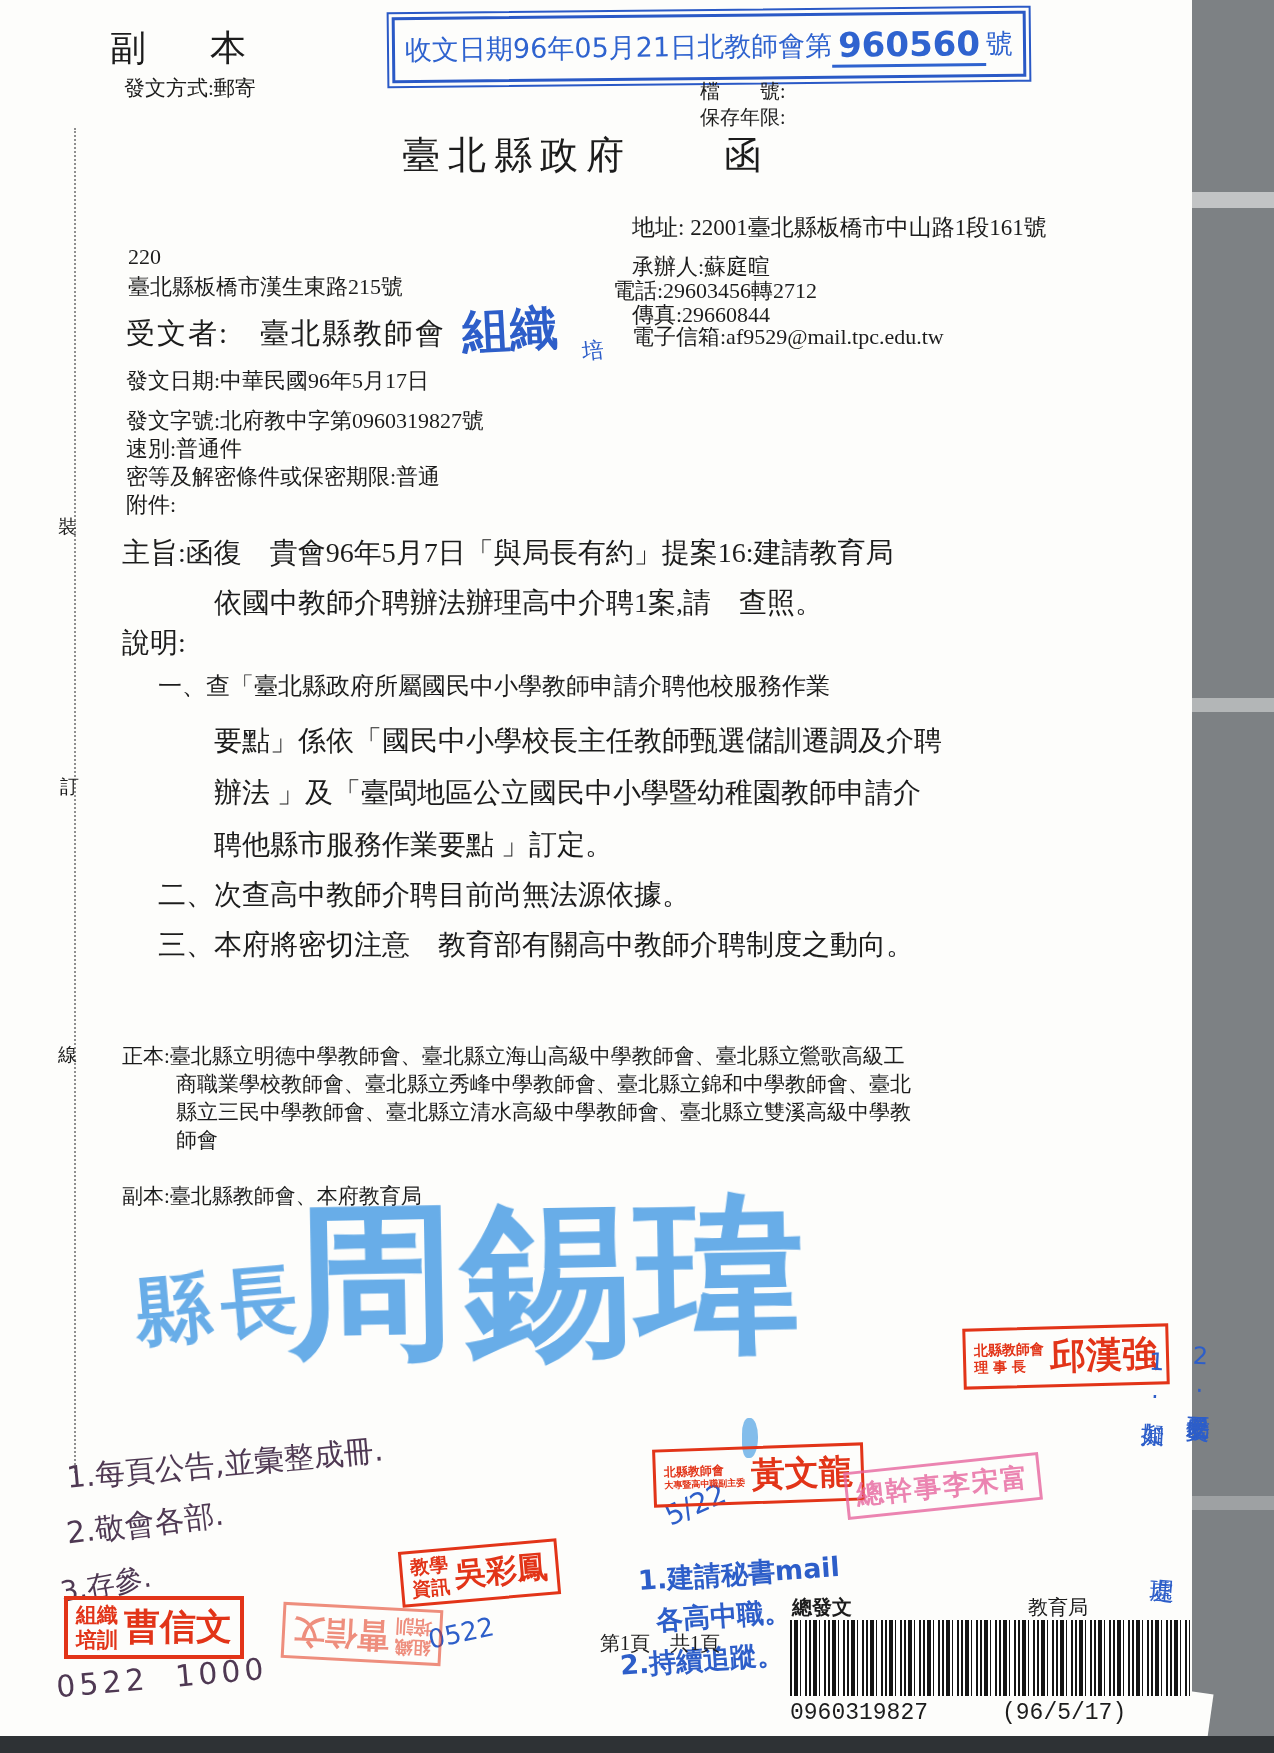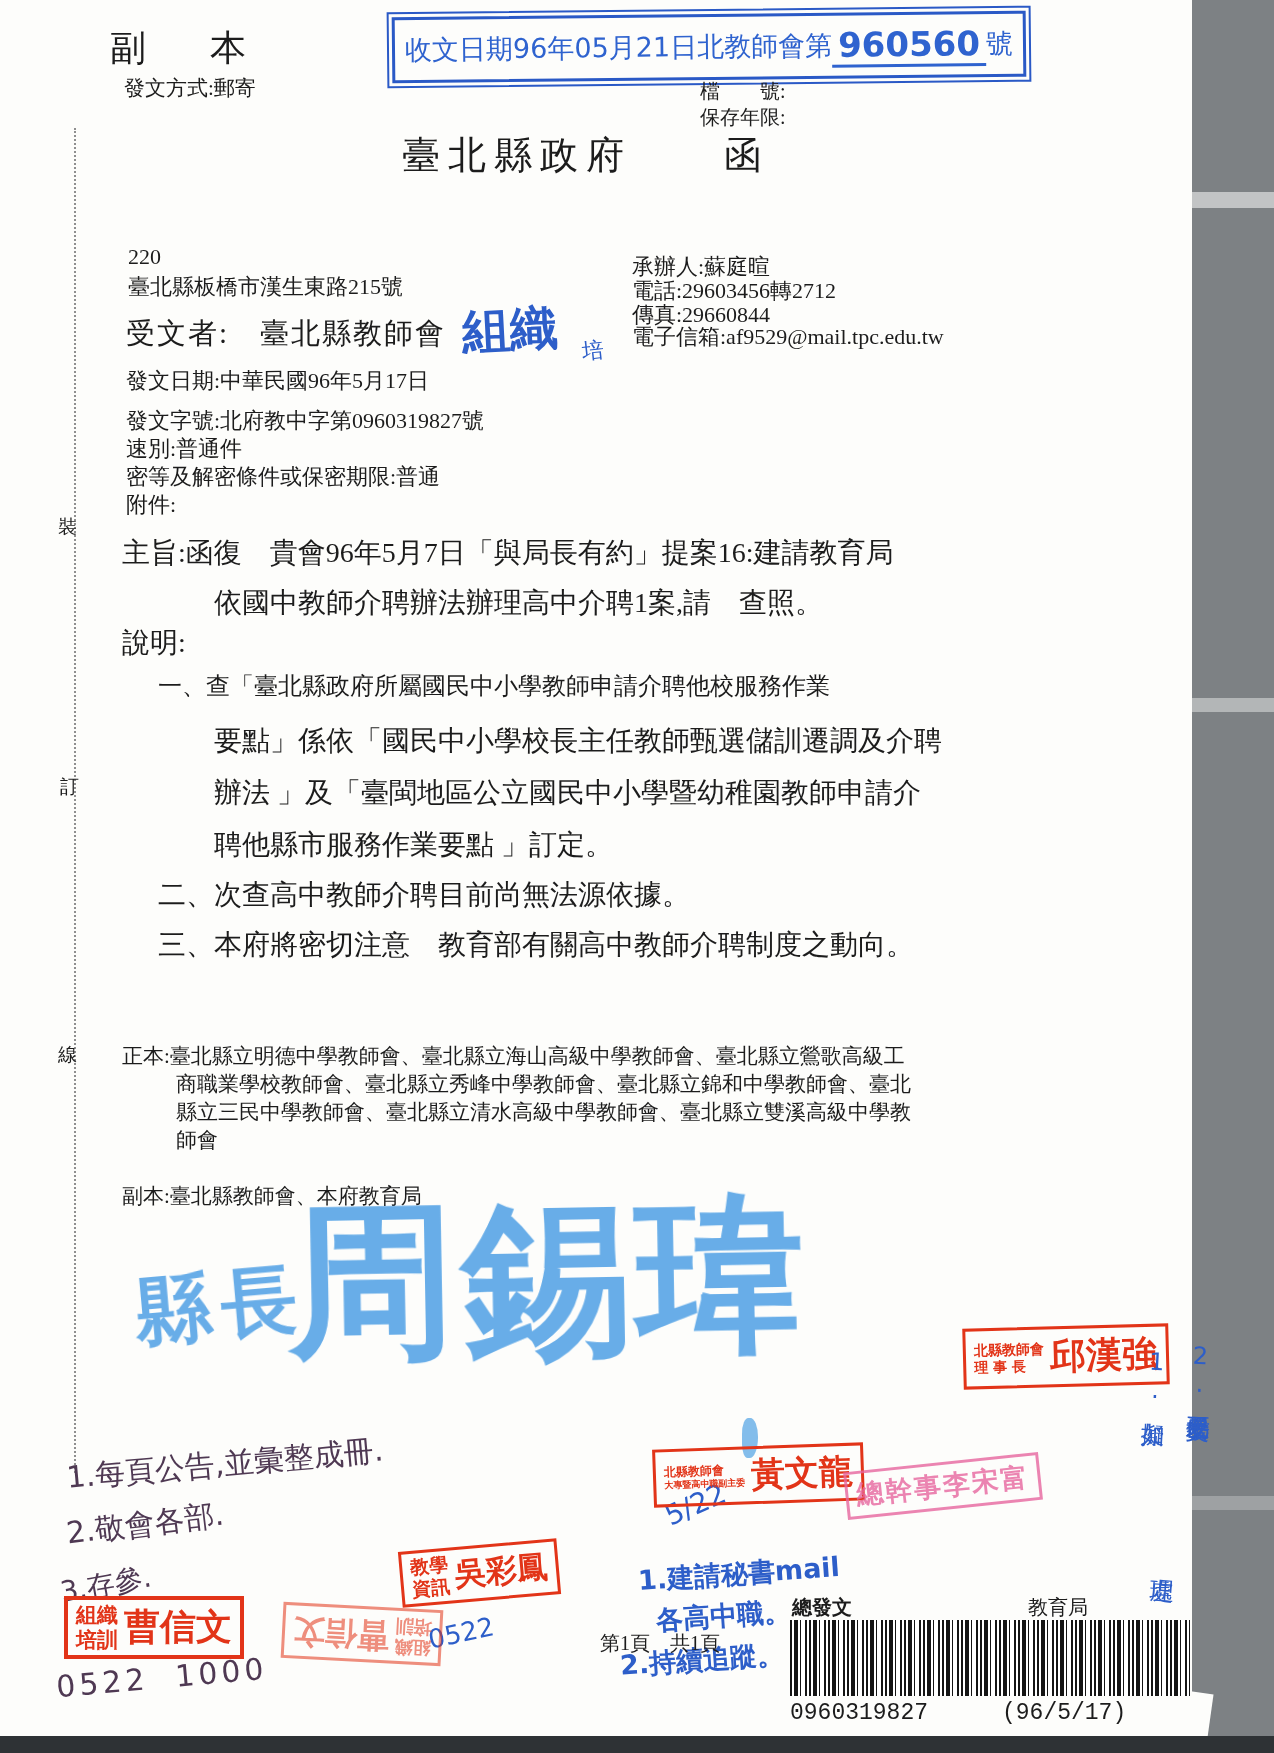--- a/index.html
+++ b/index.html
@@ -60,22 +60,23 @@
     <span style="font-size:27px;">收文日期96年05月21日北教師會第</span>
     <span class="num">960560</span>
     <span style="font-size:27px;">號</span>
   </div>
 
   <div class="abs printed" style="left:700px;top:78px;font-size:20px;">檔　　號:</div>
   <div class="abs printed" style="left:700px;top:104px;font-size:20px;">保存年限:</div>
 
   <div class="abs printed" style="left:402px;top:130px;font-size:38px;letter-spacing:8px;">臺北縣政府　　函</div>
 
+  <div class="abs printed" style="left:632px;top:212px;font-size:23px;">地址: 22001臺北縣板橋市中山路1段161號</div>
   <div class="abs printed" style="left:632px;top:252px;font-size:22px;">承辦人:蘇庭暄</div>
-  <div class="abs printed" style="left:632px;top:276px;font-size:22px;">電話:29603456轉2712</div>
+  <div class="abs printed" style="left:613px;top:276px;font-size:22px;">電話:29603456轉2712</div>
   <div class="abs printed" style="left:632px;top:300px;font-size:22px;">傳真:29660844</div>
   <div class="abs printed" style="left:632px;top:322px;font-size:22px;">電子信箱:af9529@mail.tpc.edu.tw</div>
 
   <div class="abs printed" style="left:128px;top:244px;font-size:22px;">220</div>
   <div class="abs printed" style="left:128px;top:272px;font-size:22px;">臺北縣板橋市漢生東路215號</div>
   <div class="abs printed" style="left:126px;top:314px;font-size:29px;letter-spacing:2px;text-align:right;">受文者:　臺北縣教師會</div>
   <div class="abs hand-blue" style="left:462px;top:298px;font-size:48px;font-weight:bold;transform:rotate(-3deg);">組織</div>
   <div class="abs hand-blue" style="left:582px;top:336px;font-size:22px;transform:rotate(-6deg);">培</div>
 
   <div class="abs printed" style="left:126px;top:366px;font-size:22px;">發文日期:中華民國96年5月17日</div>

